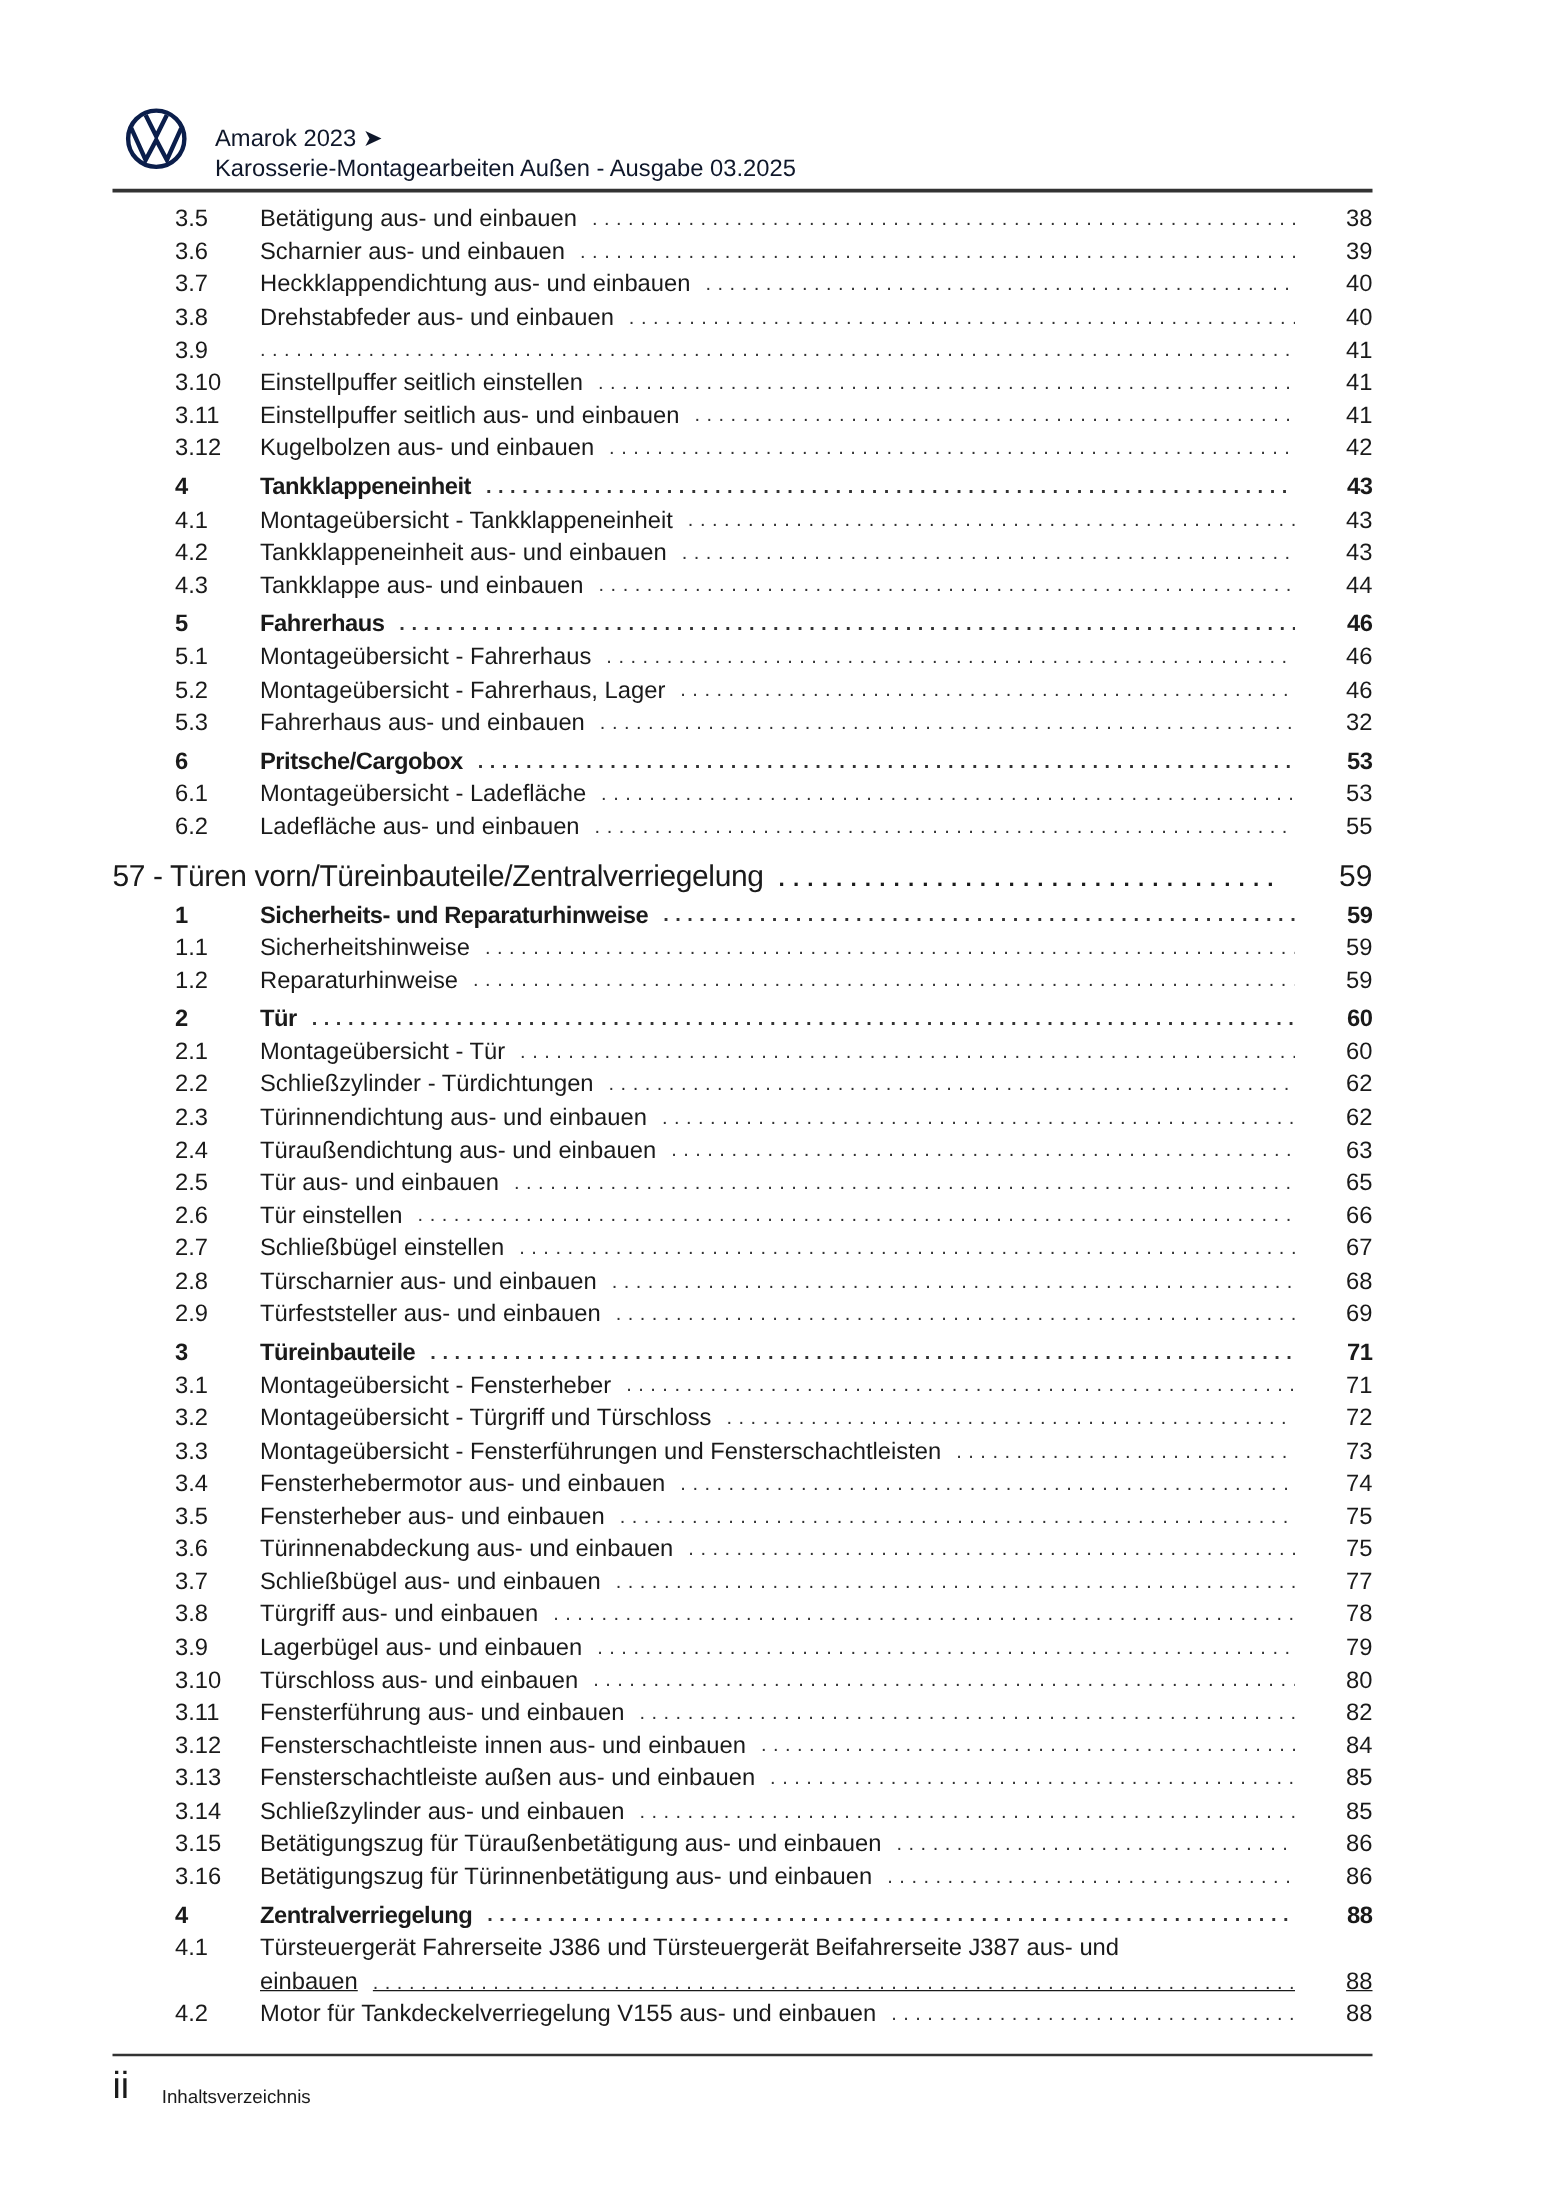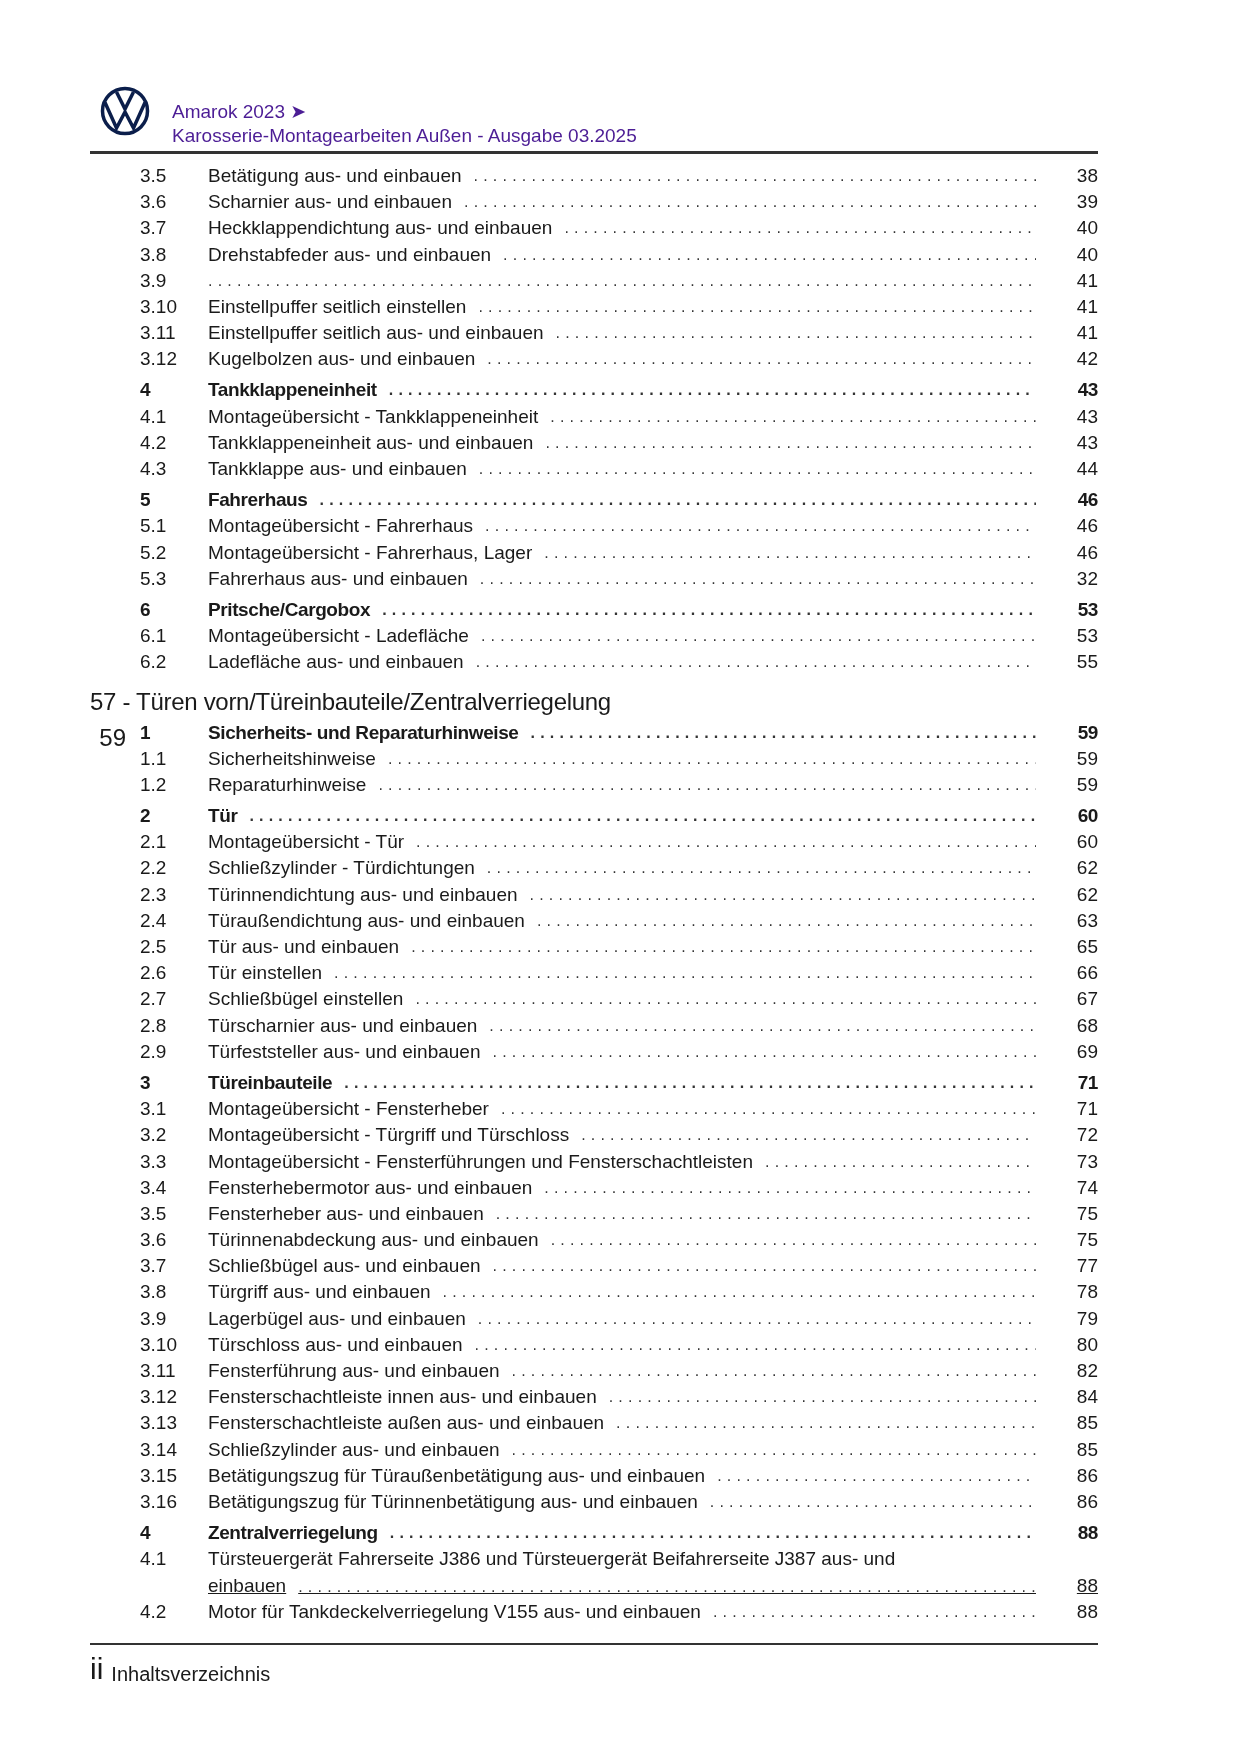--- a/index.html
+++ b/index.html
@@ -3,44 +3,44 @@
 <meta charset="utf-8">
 <style>
   html, body { margin: 0; padding: 0; background: #ffffff; }
   body {
     width: 1240px; height: 1753px; position: relative; overflow: hidden;
     font-family: "Liberation Sans", sans-serif; color: #1a1a1a;
   }
   .header { position: absolute; left: 100px; top: 86px; width: 998px; height: 66px; }
   .logo { position: absolute; left: 0; top: 0; width: 50px; height: 50px; }
   .logo svg { width: 50px; height: 50px; display: block; }
-  .htext { position: absolute; left: 72px; top: 14px; font-size: 19px; line-height: 24px; color: #4c1d95; }
+  .htext { position: absolute; left: 72px; top: 14px; font-size: 19px; line-height: 24px; color: #0f172a; }
   .hrule { position: absolute; left: 90px; top: 151px; width: 1008px; height: 3px; background: #333; }
 
   .toc { position: absolute; left: 90px; top: 163px; width: 1008px; }
   .row { position: relative; display: flex; align-items: flex-end; font-size: 19px; height: 26.2px; line-height: 26.2px; }
   .row .num { width: 118px; padding-left: 50px; flex: none; box-sizing: border-box; }
   .row .title { flex: none; white-space: nowrap; padding-right: 12px; }
   .row .dots { flex: 1; overflow: hidden; white-space: nowrap; letter-spacing: 5.2px; color: #333; font-size: 16px; margin-right: 26px; }
   .row .page { flex: none; width: 36px; text-align: right; }
   .row.bold .title, .row.bold .num, .row.bold .page { font-weight: bold; letter-spacing: -0.4px; }
   .row.bold .dots { font-weight: bold; }
   .row.gap { margin-top: 5px; }
-  .chapter { display: flex; align-items: baseline; font-size: 24px; height: 36px; line-height: 36px; margin-top: 8px; flex-direction: column; }
+  .chapter { display: flex; align-items: baseline; font-size: 24px; height: 36px; line-height: 36px; margin-top: 8px; }
   .chapter .title { flex: none; white-space: nowrap; padding-right: 12px; letter-spacing: -0.3px; }
   .chapter .dots { flex: 1; overflow: hidden; white-space: nowrap; letter-spacing: 6.5px; font-weight: bold; font-size: 18px; margin-right: 40px; }
   .chapter .page { flex: none; width: 36px; text-align: right; }
   .row.wrap { height: auto; display: block; }
   .row.wrap .line1 { display: flex; height: 26.2px; line-height: 26.2px; }
   .row.wrap .line2 { display: flex; align-items: baseline; height: 26.2px; line-height: 26.2px; padding-left: 118px; text-decoration: underline; }
 
   .frule { position: absolute; left: 90px; top: 1643px; width: 1008px; height: 2px; background: #333; }
   .footer { position: absolute; left: 90px; top: 1652px; display: flex; align-items: flex-end; }
   .footer .pg { font-size: 30px; line-height: 34px; }
-  .footer .lbl { font-size: 20px; margin-left: 8px; }
+  .footer .lbl { font-size: 15px; margin-left: 26px; }
 </style>
 </head>
 <body>
 
 <div class="header">
   <div class="logo">
     <svg viewBox="0 0 100 100">
       <circle cx="50" cy="50" r="45" fill="none" stroke="#0b1e4b" stroke-width="7"></circle>
       <path d="M33 12 L50 46 L67 12" fill="none" stroke="#0b1e4b" stroke-width="7" stroke-linejoin="miter"></path>
       <path d="M10 33 L33 84 L50 52 L67 84 L90 33" fill="none" stroke="#0b1e4b" stroke-width="7" stroke-linejoin="miter"></path>

